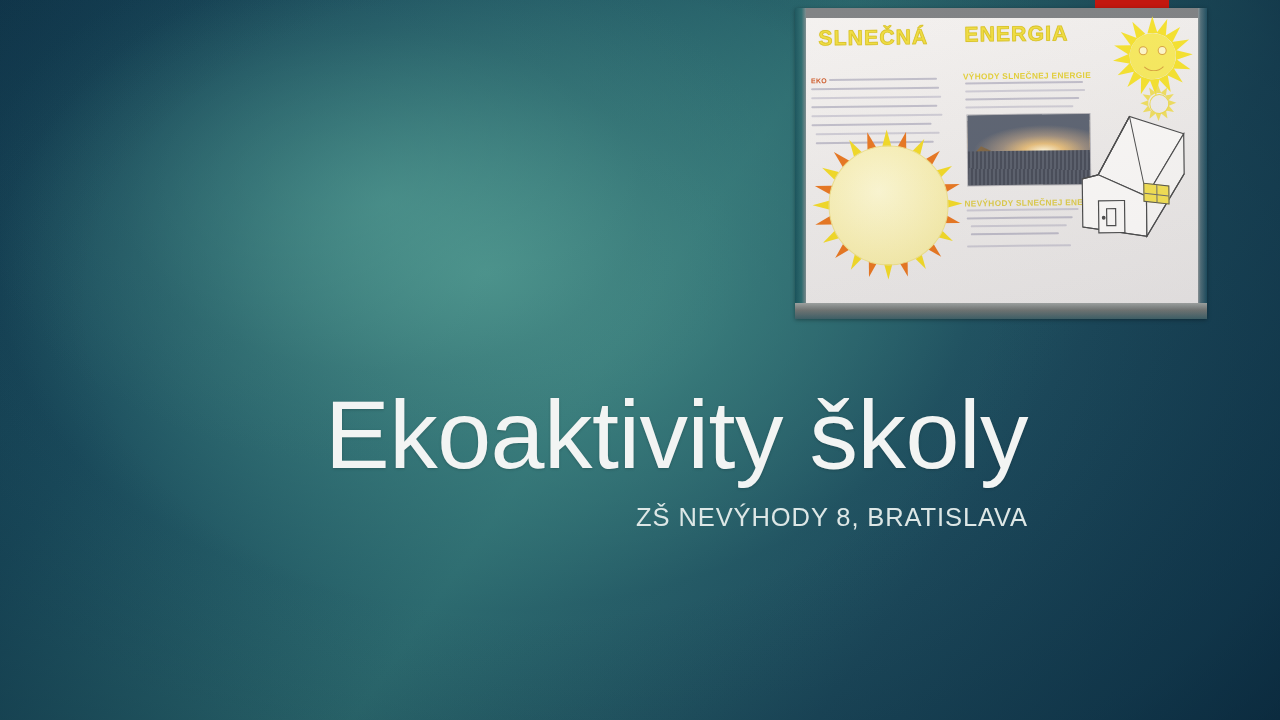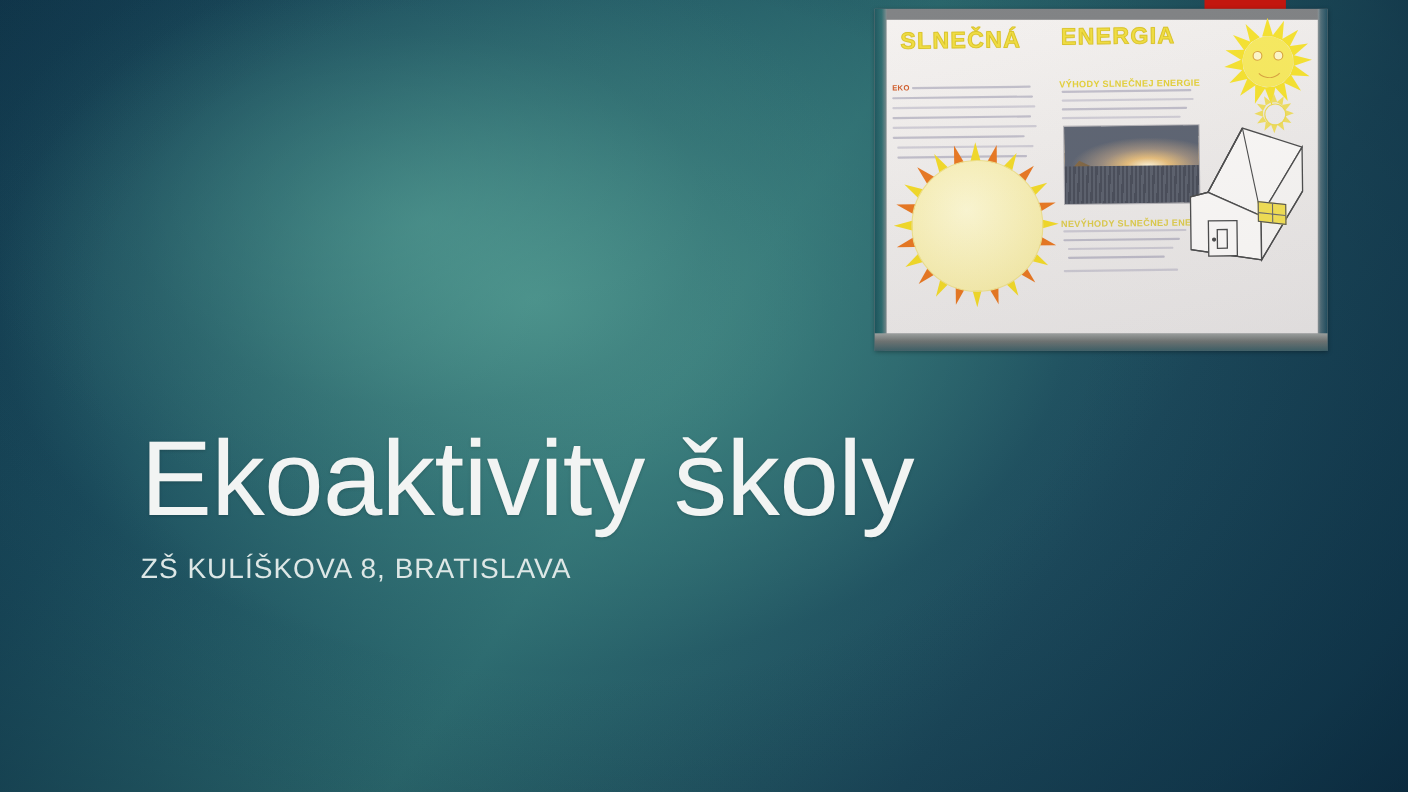--- a/index.html
+++ b/index.html
@@ -36,20 +36,21 @@
     inset: 0;
     background: radial-gradient(ellipse 1000px 700px at 42% 42%, rgba(0,0,0,0) 45%, rgba(8,36,54,0.38) 82%, rgba(6,30,48,0.62) 100%);
   }
 
   
   .title-block {
     position: absolute;
     left: 128px;
     top: 386px;
     width: 900px;
+    text-align: right;
   }
   .slide-title {
     font-size: 97px;
     line-height: 1.02;
     font-weight: 300;
     color: #f2f4f3;
     letter-spacing: -0.5px;
     white-space: nowrap;
     text-shadow: 0 1px 3px rgba(0,0,0,0.18);
   }
@@ -445,16 +446,16 @@
           <div class="house-window"></div>
         </div>
 
       </div>
     </div>
     <div class="poster-photo-tint"></div>
   </div>
 
   <div class="title-block">
     <div class="slide-title">Ekoaktivity školy</div>
-    <div class="slide-subtitle">ZŠ KULÍŠKOVA 8, BRATISLAVA</div>
+    <div class="slide-subtitle">ZŠ NEVÝHODY 8, BRATISLAVA</div>
   </div>
 
 </div>
 
 </body></html>

